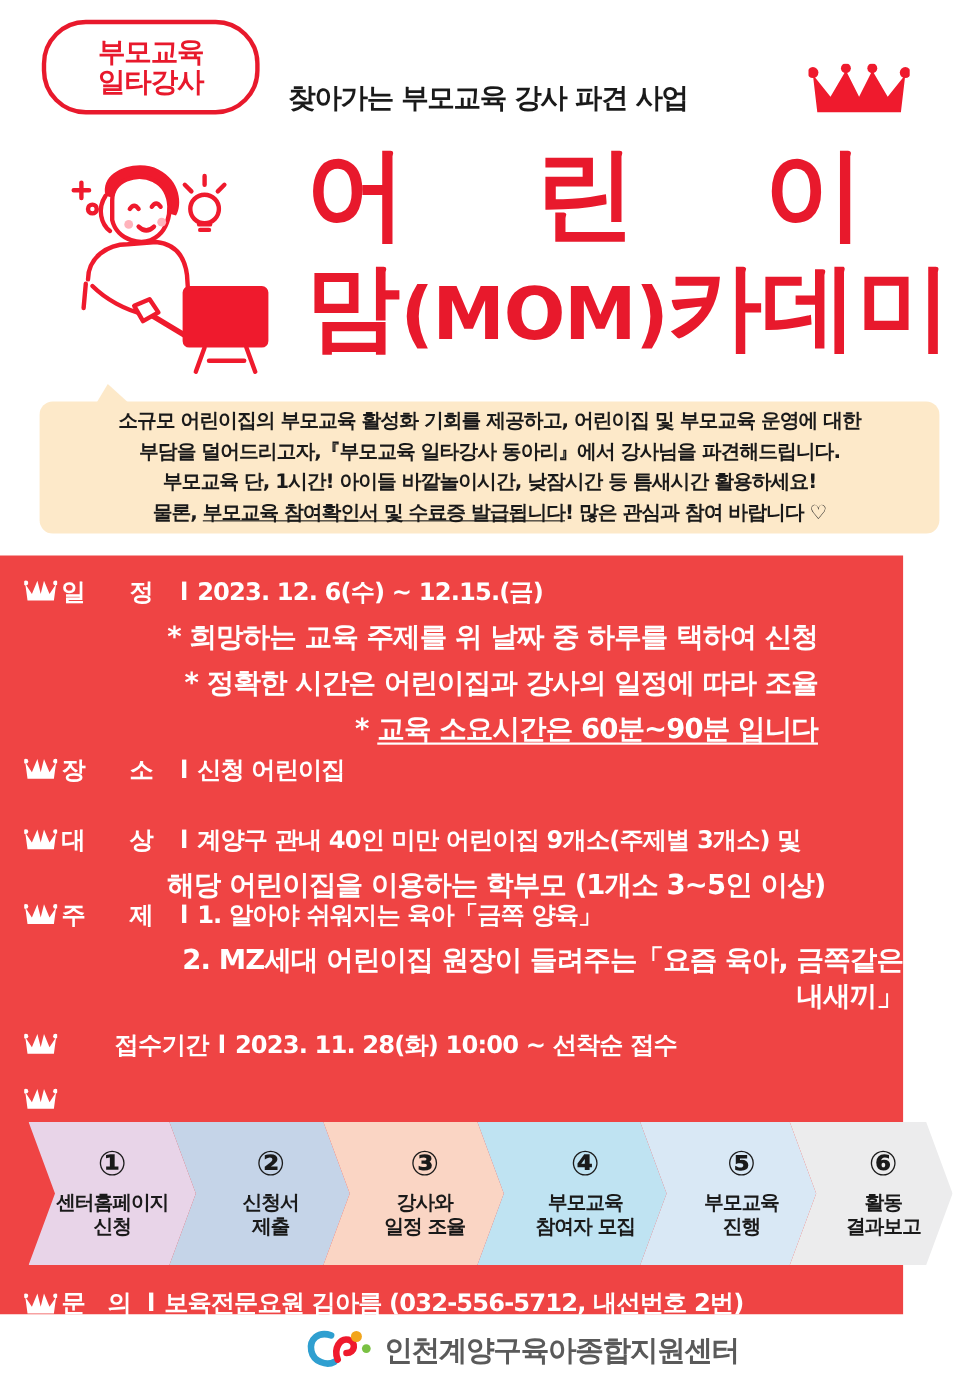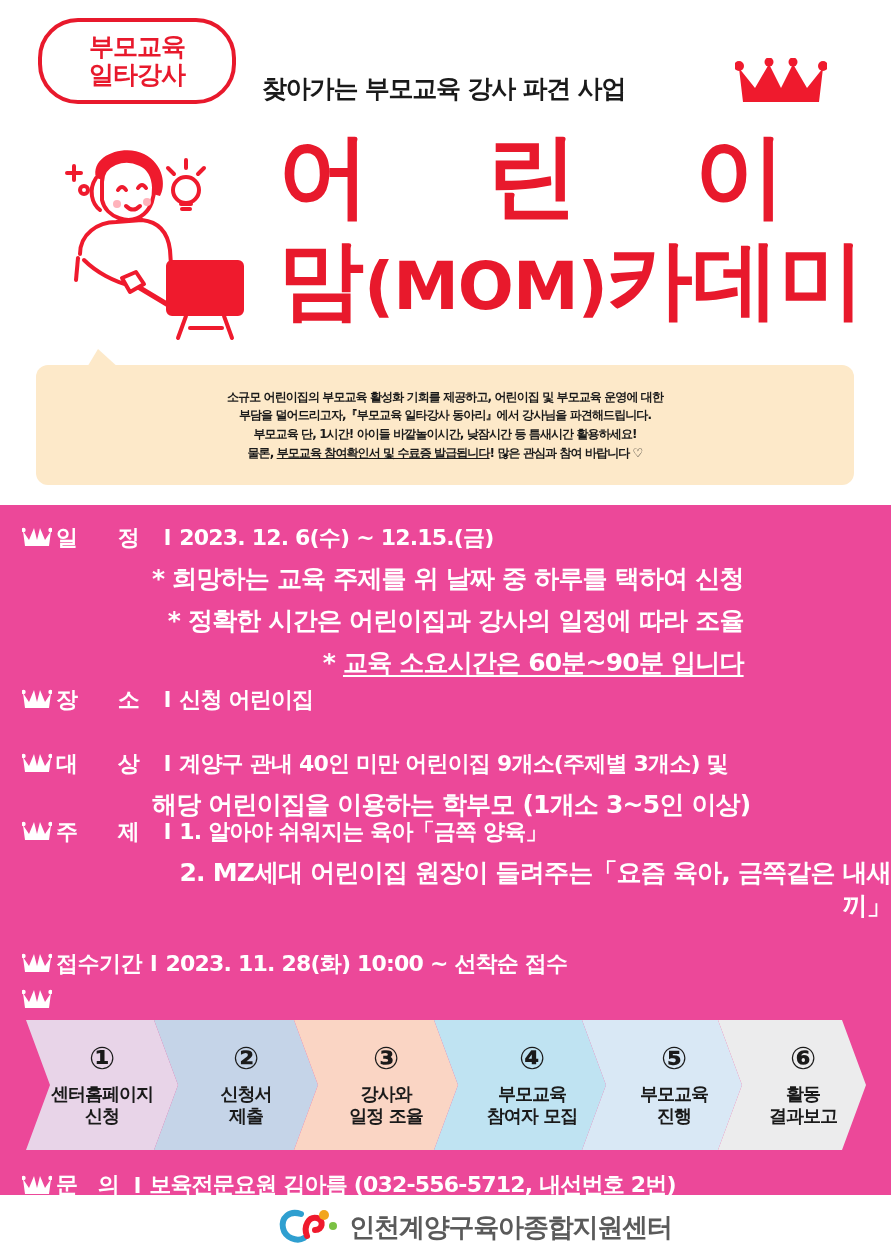--- a/index.html
+++ b/index.html
@@ -44,34 +44,34 @@
   .illus{position:absolute;left:18px;top:130px;width:250px;height:215px;}
 
   
   .infobox{
     position:absolute;left:36px;top:365px;width:818px;height:120px;
     background:#fde9c9;border-radius:12px;
     display:flex;flex-direction:column;align-items:center;justify-content:center;
     padding:4px 0;box-sizing:border-box;
   }
   .infobox p{
-    margin:0;font-size:12px;color:#1a1a1a;font-weight:bold;
+    margin:0;font-size:18px;color:#1a1a1a;font-weight:bold;
     line-height:1.55;letter-spacing:-0.9px;text-align:center;
   }
   .infobox u{text-decoration:underline;}
   .tail{
     position:absolute;left:86px;top:349px;width:0;height:0;
     border-left:12px solid transparent;border-right:22px solid transparent;
     border-bottom:20px solid #fde9c9;
   }
 
   
   .body-red{
-    position:absolute;left:0;top:505px;width:891px;height:690px;
-    background:#ec4899;color:#ffffff;
+    position:absolute;left:0;top:505px;width:821px;height:690px;
+    background:#ef4444;color:#ffffff;
   }
 
   .row{position:absolute;display:flex;align-items:flex-start;}
   .ico{width:34px;flex:0 0 34px;padding-top:3px;}
   .lbl{
     font-size:22px;font-weight:bold;letter-spacing:-0.5px;white-space:nowrap;
     color:#ffffff;
   }
   .bar{font-size:22px;font-weight:bold;margin:0 8px 0 8px;}
   .val{font-size:22px;font-weight:bold;letter-spacing:-0.8px;color:#ffffff;}
@@ -253,21 +253,21 @@
       <div>
         <div style="display:flex;align-items:baseline;text-align:right;">
           <span class="lbl lbl-sp2">주      제</span>
           <span class="bar">l</span>
           <span class="val">1. 알아야 쉬워지는 육아「금쪽 양육」</span>
         </div>
         <div class="sub" style="margin-left:96px;">2. MZ세대 어린이집 원장이 들려주는「요즘 육아, 금쪽같은 내새끼」</div>
       </div>
     </div>
 
-    <div class="row" style="left:22px;top:444px;">
+    <div class="row" style="left:22px;top:430px;gap:48px;">
       <div class="ico">
         <svg width="30" height="22" viewBox="0 0 30 22">
             <path d="M1 5 L7 14 L12 2 L15 14 L18 2 L23 14 L29 5 L27 20 L3 20 Z" fill="#fff"></path>
             <circle cx="1.5" cy="4" r="2.2" fill="#fff"></circle>
             <circle cx="28.5" cy="4" r="2.2" fill="#fff"></circle>
           </svg>
       </div>
       <div style="display:flex;align-items:baseline;">
         <span class="lbl">접수기간</span>
         <span class="bar">l</span>

